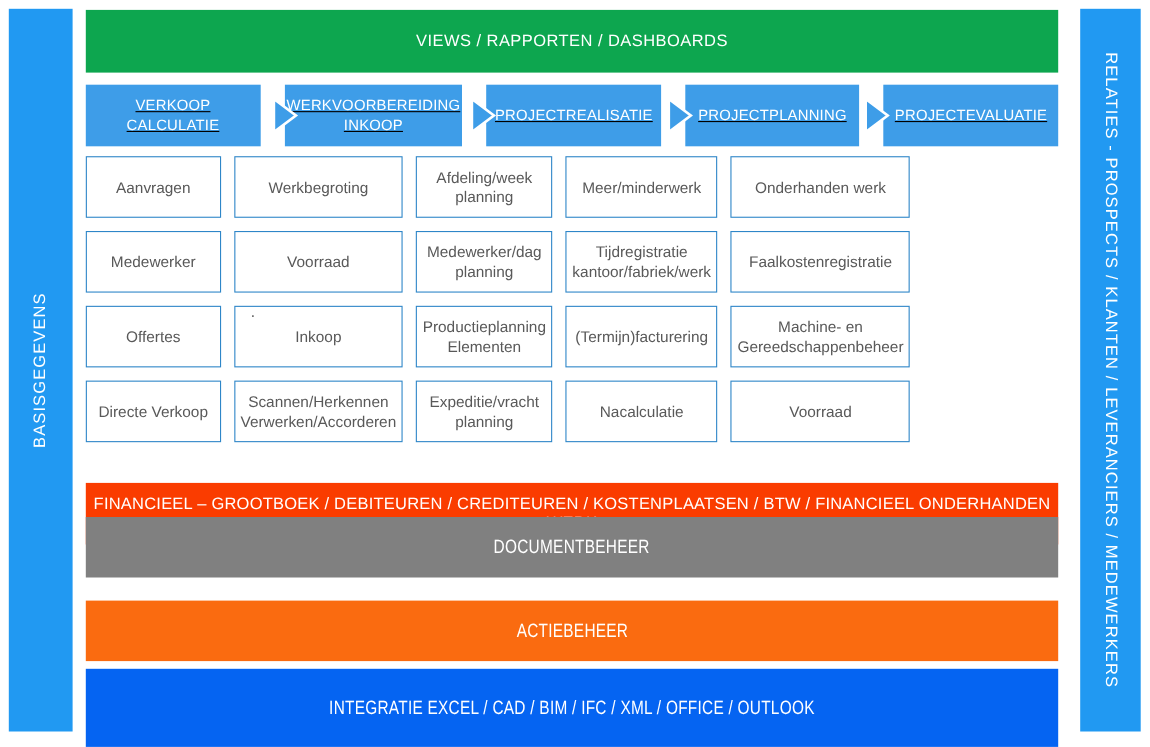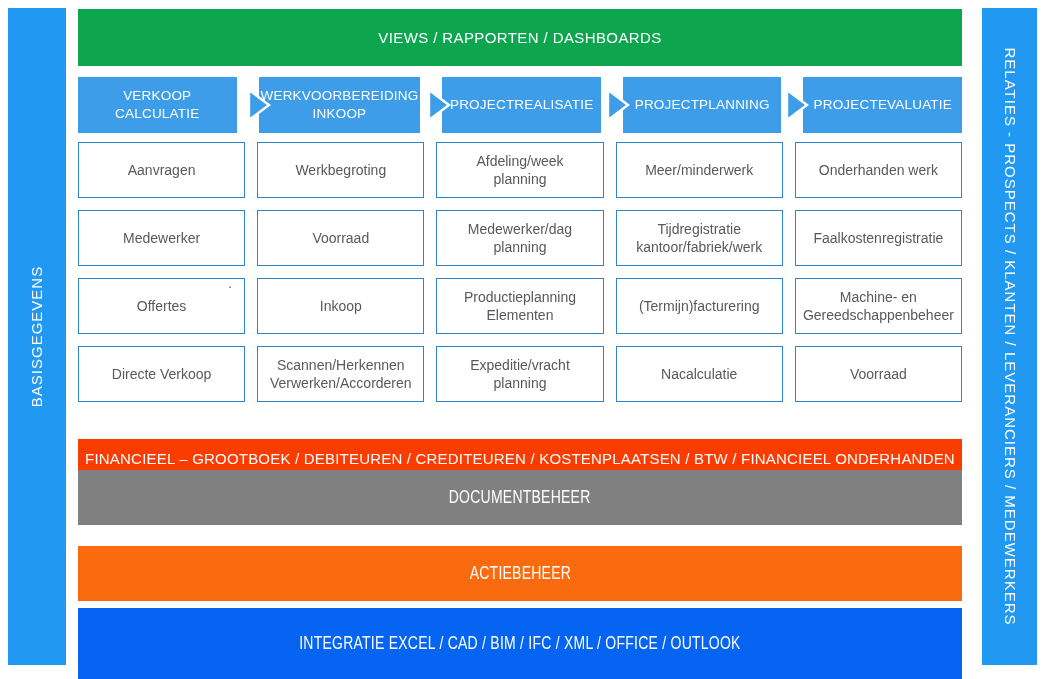--- a/index.html
+++ b/index.html
@@ -32,34 +32,34 @@
   #top-band    { top:9px;  height:57px; background:var(--green,#0DA64F); font-size:15px; letter-spacing:0.4px;justify-content:center; }
   #band-financieel { top:411px; height:56px; background:var(--red,#FA3C00); font-size:15px; letter-spacing:0.2px;margin-top:28px; }
   #band-document   { top:470px; height:55px; background:var(--gray,#808080); }
   #band-actie      { top:546px; height:55px; background:var(--orange,#FA6B10); }
   #band-integratie { top:608px; height:71px; background:var(--bottom-blue,#0564F2); }
   .condensed { display:inline-block; transform:scaleX(0.8); font-size:17.5px; letter-spacing:0.3px; white-space:nowrap; }
 
   
   #header-row {
     position:absolute; top:77px; left:0; width:884px; height:56px;
-    display:grid; grid-template-columns:repeat(5,1fr); column-gap:22px;
+    display:grid; grid-template-columns:repeat(5,1fr); column-gap:22px;text-decoration:underline;
   }
   .proc-header {
     background:var(--header-blue,#3E9DE8); color:#fff;
     display:flex; align-items:center; justify-content:center;
     text-align:center; font-size:13.5px; line-height:1.3;
     white-space:pre-line; padding:0 2px; letter-spacing:0.2px;
   }
   .arrow { position:absolute; top:11px; width:24px; height:34px; z-index:2; }
 
   
   #module-grid {
     position:absolute; top:142px; left:0; width:884px;
-    display:grid; grid-template-columns:repeat(5,1fr);
+    display:grid; grid-template-columns:repeat(6,1fr);
     grid-template-rows:repeat(4,56px);
     column-gap:12px; row-gap:11px; grid-auto-flow:column;gap:12px;
   }
   .cell {
     background:#fff; border:1.5px solid var(--box-border,#2E86C8);
     display:flex; align-items:center; justify-content:center;
     text-align:center; color:var(--box-text,#595959);
     font-size:14px; line-height:1.3; white-space:pre-line; padding:0 5px;
     box-sizing:border-box;
   }

